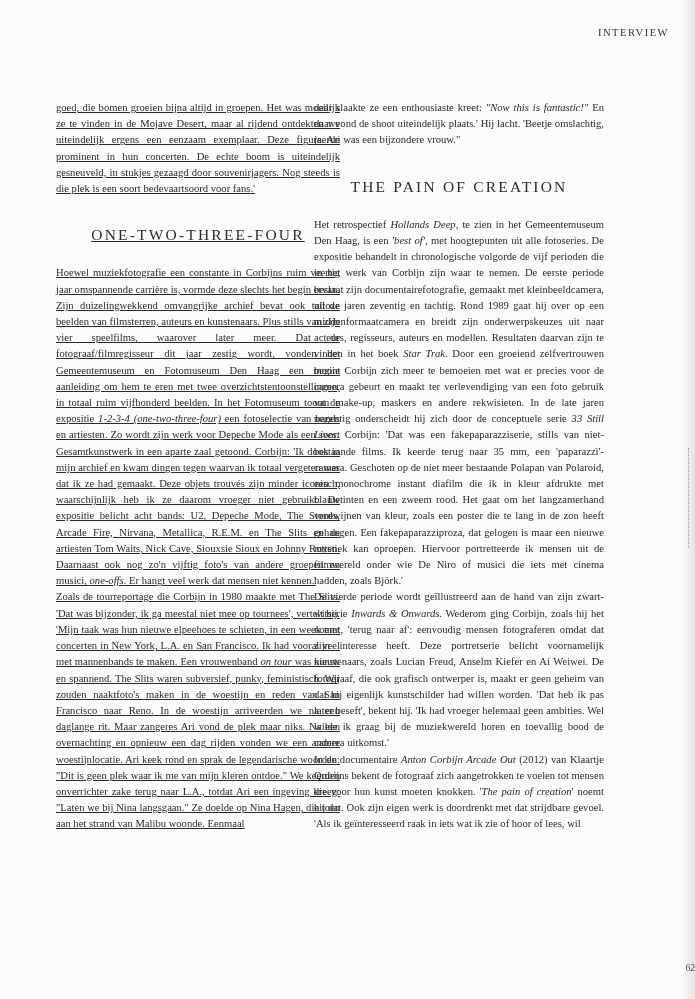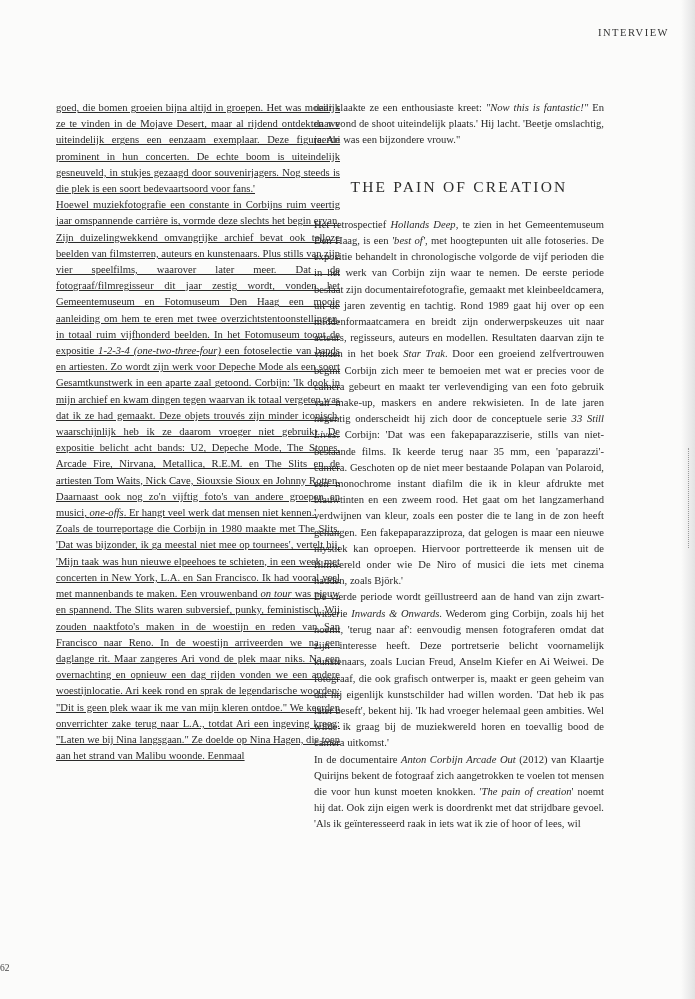--- a/index.html
+++ b/index.html
@@ -31,33 +31,34 @@
     .col p { margin: 0; }
     .section-title {
       text-align: center; font-size: 15.5px; letter-spacing: 2.2px;
       font-weight: normal; color: #2b2b2b; margin: 0;
     }
     .left-title { margin-top: 30px; margin-bottom: 22px; }
     .right-title { margin-top: 30px; margin-bottom: 22px; }
     em { font-style: italic; }
     .page-number {
       position: absolute; top: 963px; left: 0; width: 695px;
-      text-align: left; font-size: 9.5px; color: #444;
+      text-align: right; font-size: 9.5px; color: #444;
     }
   </style>
 </head>
 <body>
 
 <div class="page-edge"></div>
 <div class="edge-marks"></div>
 
 <div class="running-head">INTERVIEW</div>
 
 <div class="col col-left">
   <p>goed, die bomen groeien bijna altijd in groepen. Het was moeilijk ze te vinden in de Mojave Desert, maar al rijdend ontdekten we uiteindelijk ergens een eenzaam exemplaar. Deze figureerde prominent in hun concerten. De echte boom is uiteindelijk gesneuveld, in stukjes gezaagd door souvenirjagers. Nog steeds is die plek is een soort bedevaartsoord voor fans.'</p>
+  <h2 class="section-title left-title">ONE-TWO-THREE-FOUR</h2>
   <p><span>Hoewel muziekfotografie een constante in Corbijns ruim veertig jaar omspannende carrière is, vormde deze slechts het begin ervan. Zijn duizelingwekkend omvangrijke archief bevat ook talloze beelden van filmsterren, auteurs en kunstenaars. Plus stills van zijn vier speelfilms, waarover later meer. Dat de fotograaf/filmregisseur dit jaar zestig wordt, vonden het Gemeentemuseum en Fotomuseum Den Haag een mooie aanleiding om hem te eren met twee overzichtstentoonstellingen, in totaal ruim vijfhonderd beelden. In het Fotomuseum toont de expositie </span><em>1-2-3-4 (one-two-three-four)</em><span> een fotoselectie van bands en artiesten. Zo wordt zijn werk voor Depeche Mode als een soort Gesamtkunstwerk in een aparte zaal getoond. Corbijn: 'Ik dook in mijn archief en kwam dingen tegen waarvan ik totaal vergeten was dat ik ze had gemaakt. Deze objets trouvés zijn minder iconisch, waarschijnlijk heb ik ze daarom vroeger niet gebruikt. De expositie belicht acht bands: U2, Depeche Mode, The Stones, Arcade Fire, Nirvana, Metallica, R.E.M. en The Slits en de artiesten Tom Waits, Nick Cave, Siouxsie Sioux en Johnny Rotten. Daarnaast ook nog zo'n vijftig foto's van andere groepen en musici, </span><em>one-offs</em><span>. Er hangt veel werk dat mensen niet kennen.'</span></p>
   <p><span>Zoals de tourreportage die Corbijn in 1980 maakte met The Slits. 'Dat was bijzonder, ik ga meestal niet mee op tournees', vertelt hij. 'Mijn taak was hun nieuwe elpeehoes te schieten, in een week met concerten in New York, L.A. en San Francisco. Ik had vooral veel met mannenbands te maken. Een vrouwenband </span><em>on tour</em><span> was nieuw en spannend. The Slits waren subversief, punky, feministisch. Wij zouden naaktfoto's maken in de woestijn en reden van San Francisco naar Reno. In de woestijn arriveerden we na een daglange rit. Maar zangeres Ari vond de plek maar niks. Na een overnachting en opnieuw een dag rijden vonden we een andere woestijnlocatie. Ari keek rond en sprak de legendarische woorden: "Dit is geen plek waar ik me van mijn kleren ontdoe." We keerden onverrichter zake terug naar L.A., totdat Ari een ingeving kreeg: "Laten we bij Nina langsgaan." Ze doelde op Nina Hagen, die toen aan het strand van Malibu woonde. Eenmaal</span></p>
 </div>
 
 <div class="col col-right">
   <p><span>daar slaakte ze een enthousiaste kreet: </span><em>"Now this is fantastic!"</em><span> En daar vond de shoot uiteindelijk plaats.' Hij lacht. 'Beetje omslachtig, ja. Ari was een bijzondere vrouw."</span></p>
   <h2 class="section-title right-title">THE PAIN OF CREATION</h2>
   <p><span>Het retrospectief </span><em>Hollands Deep</em><span>, te zien in het Gemeentemuseum Den Haag, is een </span><em>'best of'</em><span>, met hoogtepunten uit alle fotoseries. De expositie behandelt in chronologische volgorde de vijf perioden die in het werk van Corbijn zijn waar te nemen. De eerste periode beslaat zijn documentairefotografie, gemaakt met kleinbeeldcamera, uit de jaren zeventig en tachtig. Rond 1989 gaat hij over op een middenformaatcamera en breidt zijn onderwerpskeuzes uit naar acteurs, regisseurs, auteurs en modellen. Resultaten daarvan zijn te vinden in het boek </span><em>Star Trak</em><span>. Door een groeiend zelfvertrouwen begint Corbijn zich meer te bemoeien met wat er precies voor de camera gebeurt en maakt ter verlevendiging van een foto gebruik van make-up, maskers en andere rekwisieten. In de late jaren negentig onderscheidt hij zich door de conceptuele serie </span><em>33 Still Lives</em><span>. Corbijn: 'Dat was een fakepaparazziserie, stills van niet-bestaande films. Ik keerde terug naar 35 mm, een 'paparazzi'-camera. Geschoten op de niet meer bestaande Polapan van Polaroid, een monochrome instant diafilm die ik in kleur afdrukte met blauwtinten en een zweem rood. Het gaat om het langzamerhand verdwijnen van kleur, zoals een poster die te lang in de zon heeft gehangen. Een fakepaparazziproza, dat gelogen is maar een nieuwe mystiek kan oproepen. Hiervoor portretteerde ik mensen uit de filmwereld onder wie De Niro of musici die iets met cinema hadden, zoals Björk.'</span></p>
   <p><span>De vierde periode wordt geïllustreerd aan de hand van zijn zwart-witserie </span><em>Inwards &amp; Onwards</em><span>. Wederom ging Corbijn, zoals hij het noemt, 'terug naar af': eenvoudig mensen fotograferen omdat dat zijn interesse heeft. Deze portretserie belicht voornamelijk kunstenaars, zoals Lucian Freud, Anselm Kiefer en Ai Weiwei. De fotograaf, die ook grafisch ontwerper is, maakt er geen geheim van dat hij eigenlijk kunstschilder had willen worden. 'Dat heb ik pas later beseft', bekent hij. 'Ik had vroeger helemaal geen ambities. Wel wilde ik graag bij de muziekwereld horen en toevallig bood de camera uitkomst.'</span></p>
   <p><span>In de documentaire </span><em>Anton Corbijn Arcade Out</em><span> (2012) van Klaartje Quirijns bekent de fotograaf zich aangetrokken te voelen tot mensen die voor hun kunst moeten knokken. '</span><em>The pain of creation</em><span>' noemt hij dat. Ook zijn eigen werk is doordrenkt met dat strijdbare gevoel. 'Als ik geïnteresseerd raak in iets wat ik zie of hoor of lees, wil</span></p>

